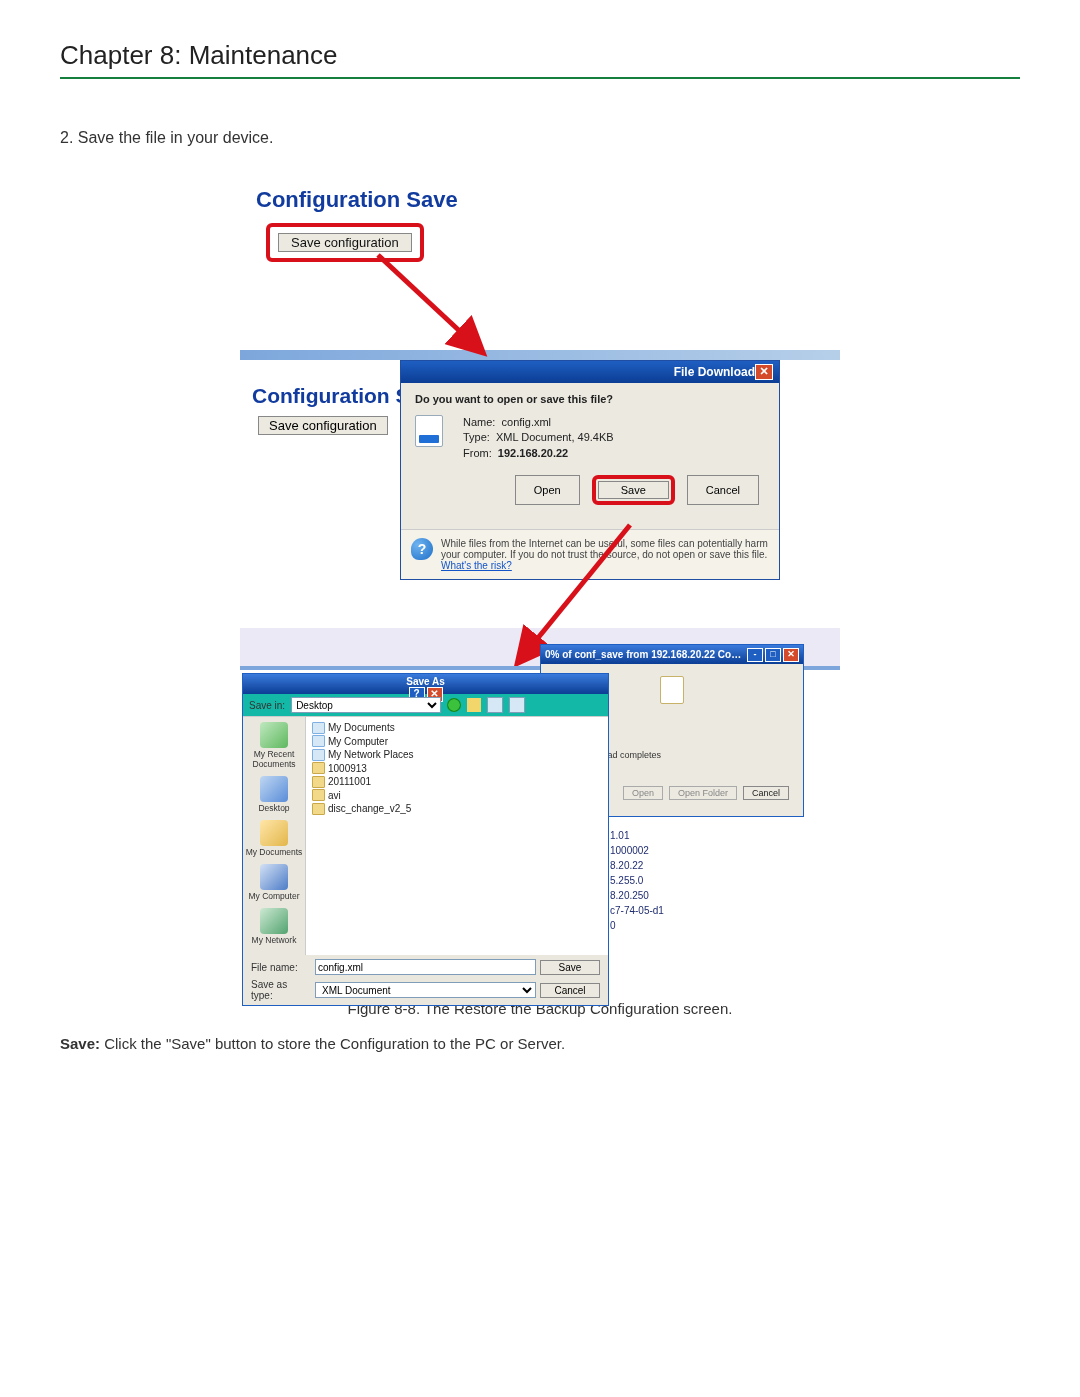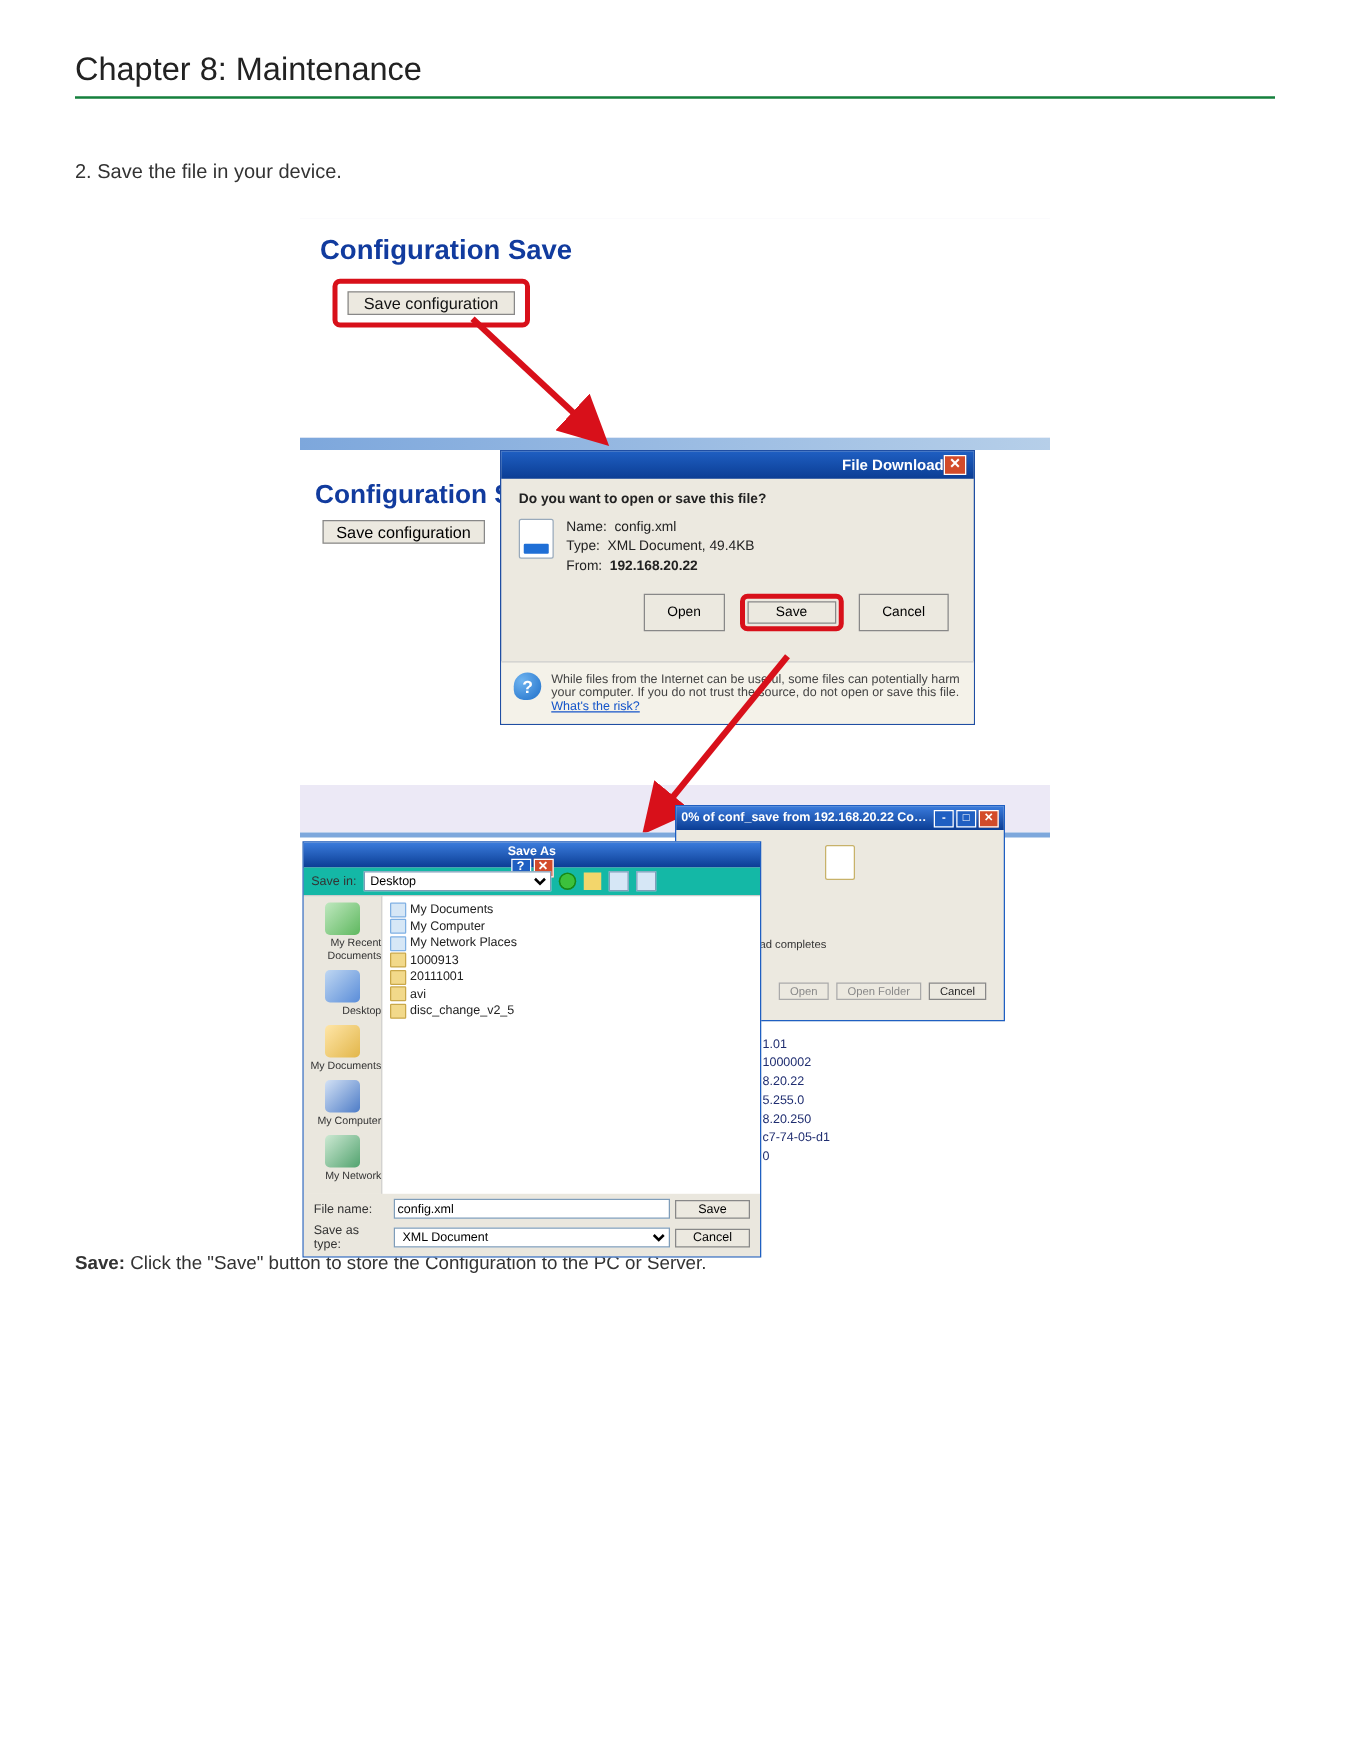--- a/index.html
+++ b/index.html
@@ -131,21 +131,21 @@
     padding: 10px 14px 10px 14px;
     font-size: 11px;
     color: #222;
   }
   .fd-question {
     font-weight: bold;
     margin-bottom: 10px;
   }
   .fd-info {
     display: flex;
-    gap: 10px;
+    gap: 20px;
     margin-bottom: 14px;
   }
   .fd-icon {
     width: 26px;
     height: 30px;
     background: #fff;
     border: 1px solid #9ab;
     border-radius: 2px;
     position: relative;
   }
@@ -279,21 +279,21 @@
     display: flex;
     min-height: 200px;
   }
   .saveas-places {
     width: 62px;
     background: #eae7de;
     border-right: 1px solid #ccc;
     padding: 4px 0;
   }
   .place {
-    text-align: right;
+    text-align: center;
     font-size: 8.5px;
     color: #333;
     padding: 1px 0 6px 0;
   }
   .place .pic {
     width: 28px;
     height: 26px;
     margin: 0 auto 1px auto;
     border-radius: 4px;
   }
@@ -660,18 +660,19 @@
         <div>8.20.22</div>
         <div>5.255.0</div>
         <div>8.20.250</div>
         <div>c7-74-05-d1</div>
         <div>0</div>
       </div>
     </div>
 
   </div>
 
+  <div class="fig-caption">Figure 8-8. The Restore the Backup Configuration screen.</div>
 
   <div class="param-body">
     <b>Save:</b><span> Click the "Save" button to store the Configuration to the PC or Server.</span>
   </div>
 
 </div>
 
 </body></html>

